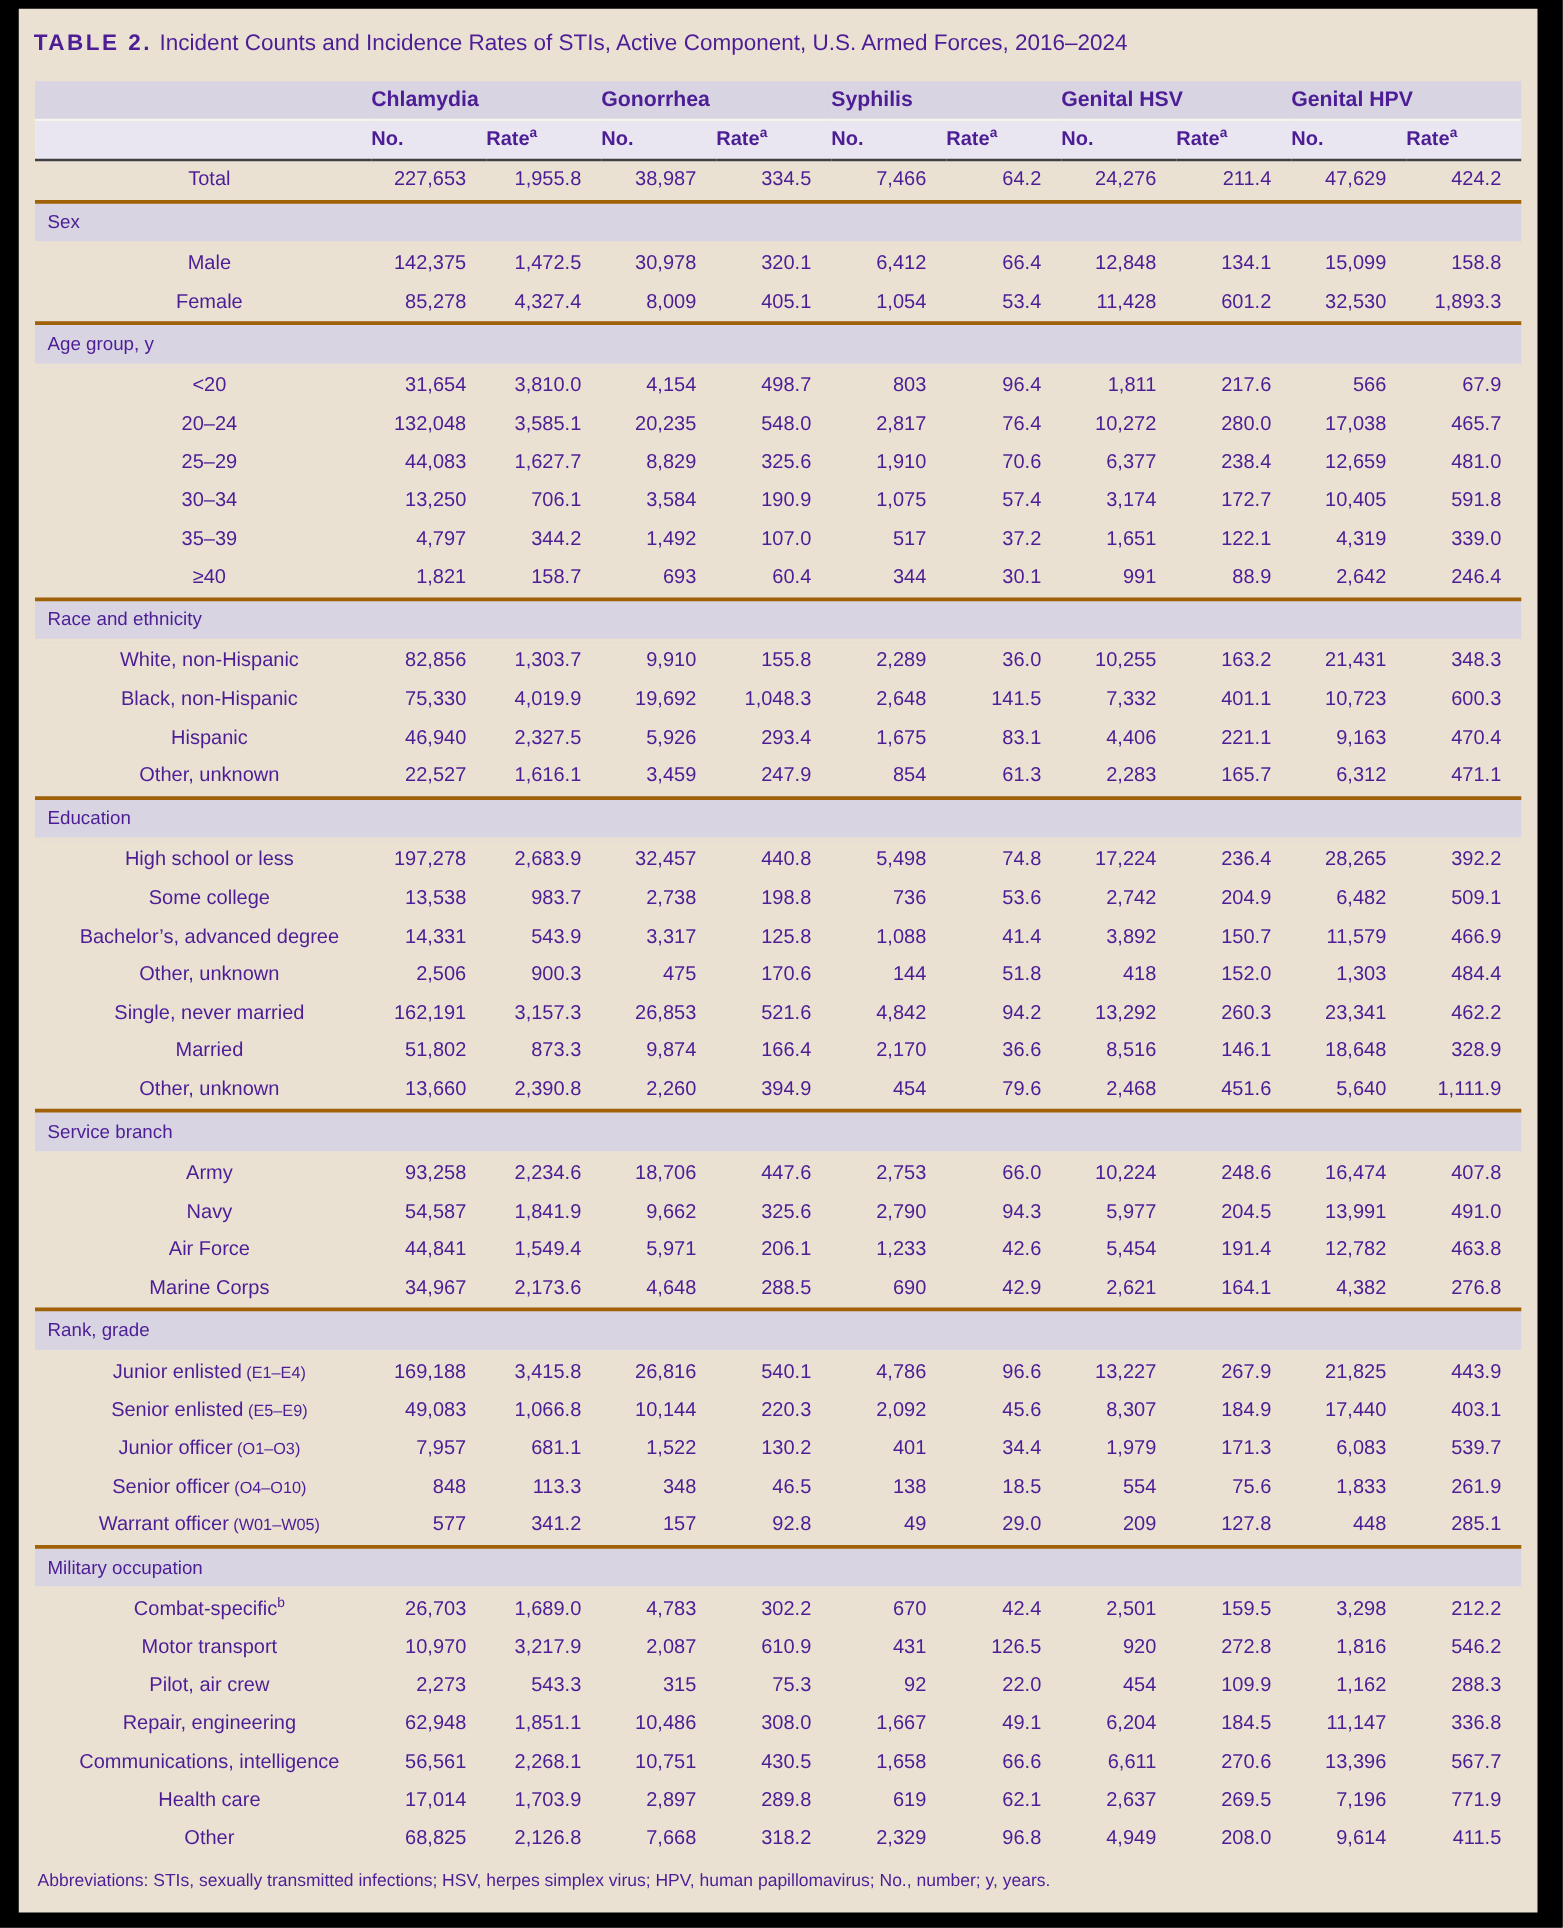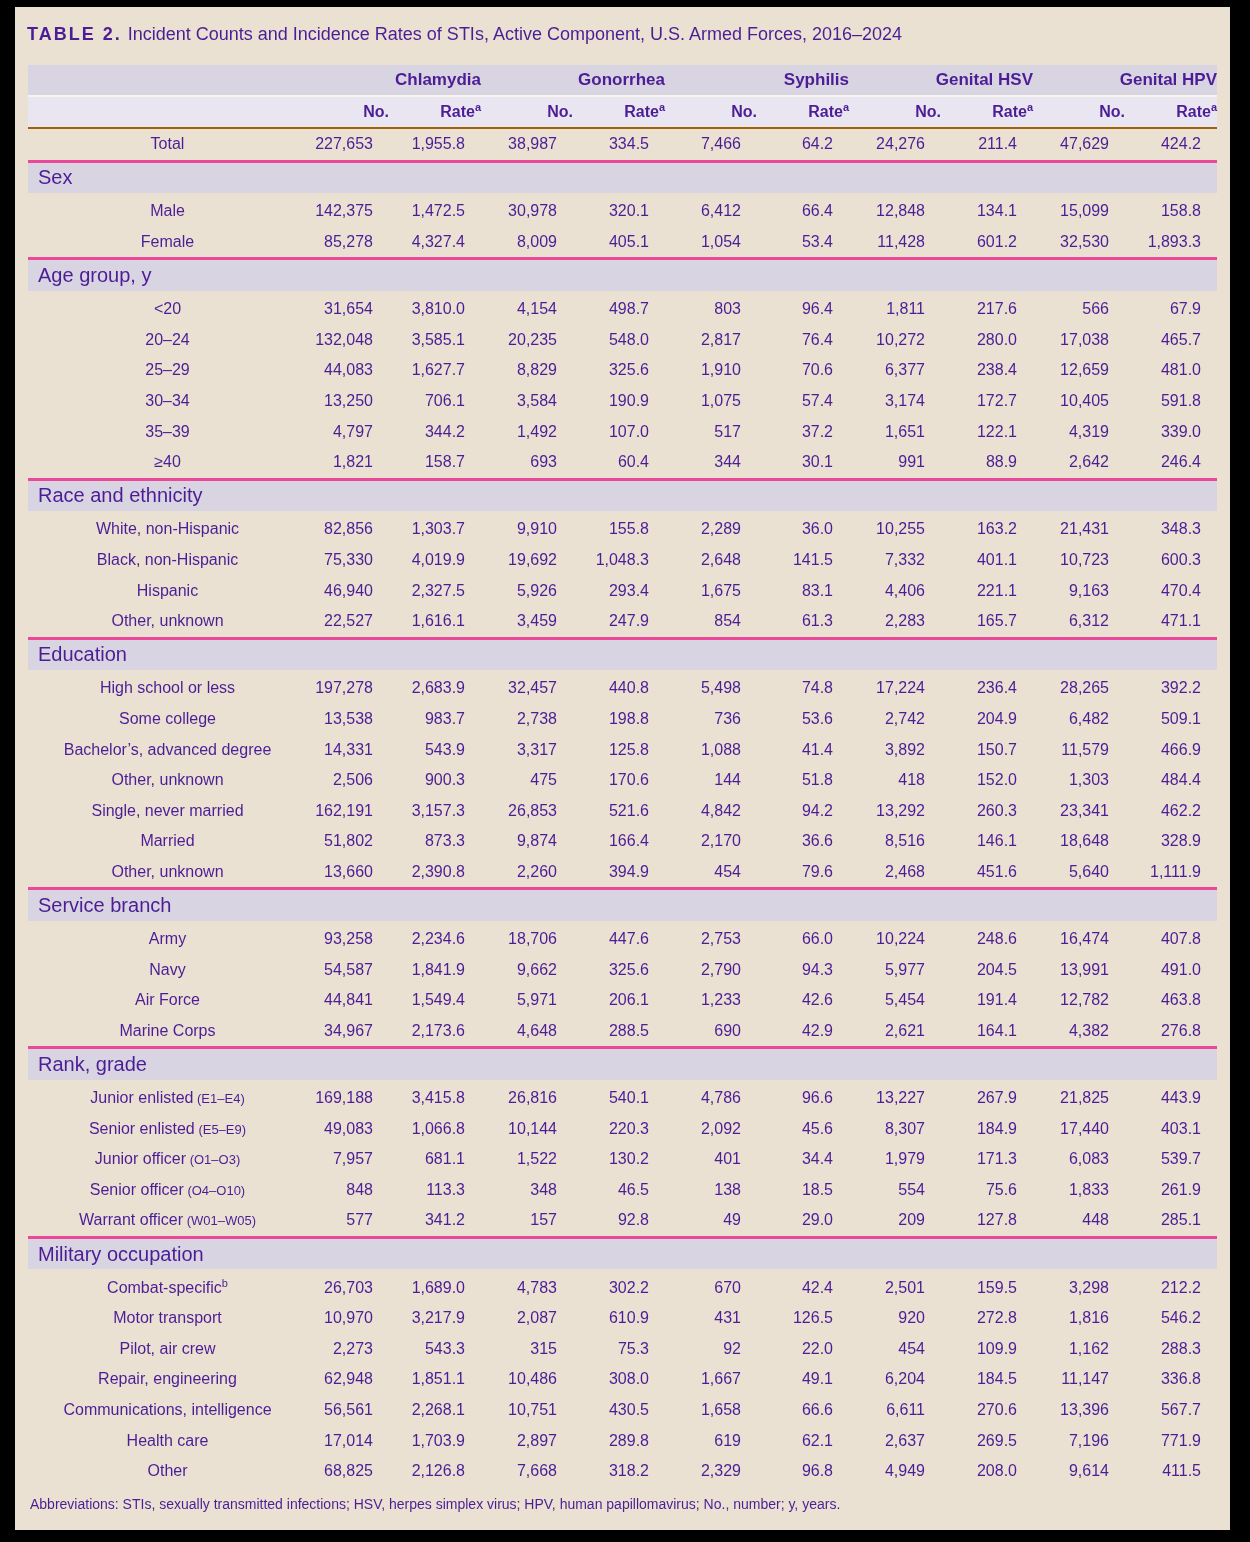--- a/index.html
+++ b/index.html
@@ -4,29 +4,29 @@
 <style>
   html,body{margin:0;padding:0;background:#000;}
   .frame{position:relative;width:1250px;height:1542px;background:#000;overflow:hidden;
          font-family:Liberation Sans, sans-serif;color:#4c1d95;}
   .page{position:absolute;left:15px;top:7px;width:1215px;height:1523px;background:#EAE1D3;}
   .title{padding:16px 12px 0 12px;font-size:18px;line-height:22px;}
   .title-label{font-weight:800;letter-spacing:2px;margin-right:6px;}
   table.sti{border-collapse:separate;border-spacing:0;table-layout:fixed;
             margin:20px 0 0 13px;width:1189px;font-size:16px;}
   col.lbl{width:269px;} col.num{width:92px;}
-  thead th{font-weight:bold;height:30px;background:#D8D4E2;text-align:right;
+  thead th{font-weight:bold;height:30px;background:#D8D4E2;text-align:left;
            border-bottom:2px solid #F7F4EE;font-size:17px;padding:0;}
   thead th.corner{background:#D8D4E2;}
-  tr.measure-row th{background:#E9E6F1;font-weight:bold;font-size:16px;border-bottom:2px solid #a16207;}
+  tr.measure-row th{background:#E9E6F1;font-weight:bold;font-size:16px;border-bottom:2px solid #404040;}
   td{padding:0;vertical-align:middle;height:30.6px;}
   td.row-label{padding-left:10px;text-align:center;white-space:nowrap;}
   td.num{text-align:right;padding-right:16px;white-space:nowrap;}
-  td.section-cell{background:#D8D4E2;padding-left:10px;border-top:3px solid #ec4899;
-                  border-bottom:3px solid #EAE1D3;font-size:20px;}
+  td.section-cell{background:#D8D4E2;padding-left:10px;border-top:3px solid #a16207;
+                  border-bottom:3px solid #EAE1D3;font-size:15px;}
   .note{font-size:13px;}
   sup{font-size:11px;vertical-align:super;line-height:0;}
   .footnotes{margin:6px 12px 0 15px;font-size:14px;line-height:22px;}
 </style>
 </head>
 <body>
 
 <div class="frame">
   <div class="page">
 

